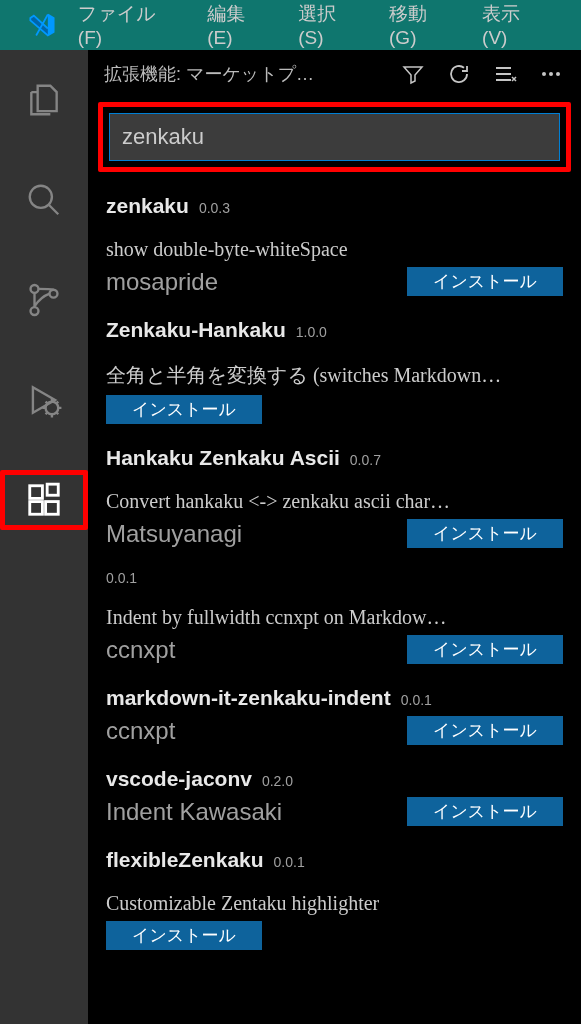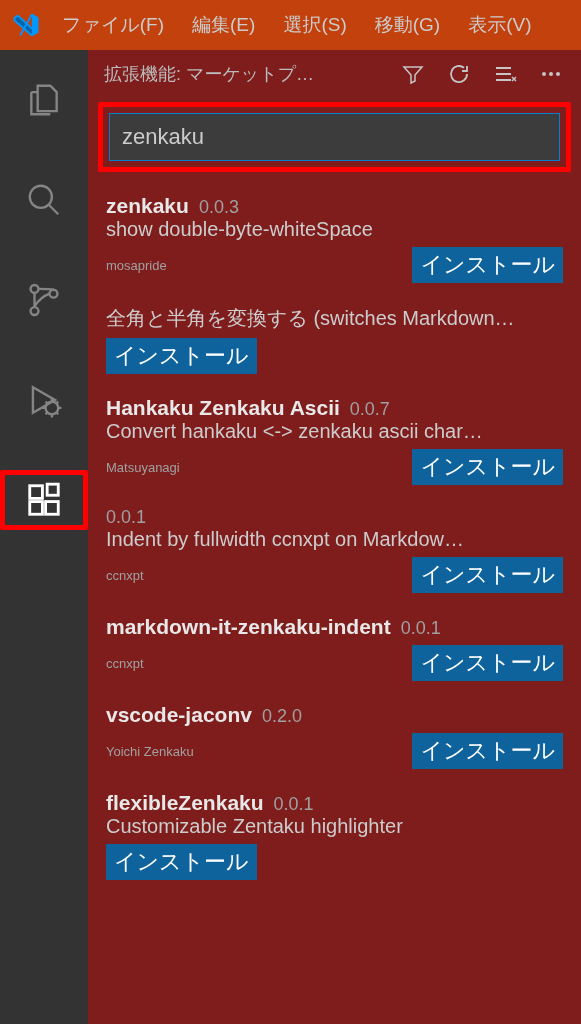--- a/index.html
+++ b/index.html
@@ -8,24 +8,24 @@
     height: 1024px;
     background: #1e1e1e;
     color: #cccccc;
     font-family: "Segoe UI", "Yu Gothic UI", sans-serif;
     overflow: hidden;
     display: flex;
     flex-direction: column;
   }
   .titlebar {
     height: 50px;
-    background: #c2410c;
-    display: flex;
-    align-items: center;
-    padding: 0 6px;
+    background: #0f766e;
+    display: flex;
+    align-items: center;
+    padding: 0 22px;
     gap: 2px;
   }
   .vscode-logo {
     width: 40px;
     display: flex;
     align-items: center;
     justify-content: center;
   }
   .menubar {
     display: flex;
@@ -60,21 +60,21 @@
     cursor: pointer;
   }
   .activity-item svg { stroke: #858585; }
   .activity-item.active svg { stroke: #ffffff; }
   .highlight-red {
     border: 5px solid #ff0000;
     border-radius: 2px;
   }
   .sidebar {
     flex: 1;
-    background: #7f1d1d;
+    background: #000000;
     display: flex;
     flex-direction: column;
     overflow: hidden;
   }
   .sidebar-header {
     height: 48px;
     display: flex;
     align-items: center;
     padding: 0 16px;
     gap: 18px;
@@ -127,46 +127,47 @@
   }
   .ext-name {
     font-size: 21px;
     font-weight: 700;
     color: #e8e8e8;
     white-space: nowrap;
     overflow: hidden;
     text-overflow: ellipsis;
   }
   .ext-version {
-    font-size: 18px;
+    font-size: 14px;
     color: #a0a0a0;
   }
   .ext-desc {
     font-size: 20px;
     color: #cccccc;
-    margin-top: 0;
+    margin-top: 20px;
     white-space: nowrap;
     overflow: hidden;
     text-overflow: ellipsis;
+    font-family: Liberation Serif, serif;
   }
   .ext-foot {
     display: flex;
     align-items: center;
     margin-top: 6px;
   }
   .ext-author {
-    font-size: 13px;
+    font-size: 24px;
     color: #a0a0a0;
     flex: 1;
   }
   .install-btn {
     background: #0e639c;
     color: #ffffff;
-    font-size: 22px;
-    padding: 3px 8px;
+    font-size: 17px;
+    padding: 3px 26px;
     border: none;
     cursor: pointer;
     font-family: inherit;
   }
 </style>
 </head>
 <body>
 
 <div class="titlebar">
   <div class="vscode-logo">
@@ -260,20 +261,24 @@
             <span class="ext-name">zenkaku</span>
             <span class="ext-version">0.0.3</span>
           </div>
           <div class="ext-desc">show double-byte-whiteSpace</div>
           <div class="ext-foot">
             <span class="ext-author">mosapride</span>
             <button class="install-btn">インストール</button>
           </div>
         </div>
         <div class="ext-item">
+          <div class="ext-title-row">
+            <span class="ext-name">Zenkaku-Hankaku</span>
+            <span class="ext-version">1.0.0</span>
+          </div>
           <div class="ext-desc">全角と半角を変換する (switches Markdown…</div>
           <div class="ext-foot">
             <button class="install-btn">インストール</button>
           </div>
         </div>
         <div class="ext-item">
           <div class="ext-title-row">
             <span class="ext-name">Hankaku Zenkaku Ascii</span>
             <span class="ext-version">0.0.7</span>
           </div>
@@ -302,21 +307,21 @@
             <span class="ext-author">ccnxpt</span>
             <button class="install-btn">インストール</button>
           </div>
         </div>
         <div class="ext-item">
           <div class="ext-title-row">
             <span class="ext-name">vscode-jaconv</span>
             <span class="ext-version">0.2.0</span>
           </div>
           <div class="ext-foot">
-            <span class="ext-author">Yoichi Zenkaku</span>
+            <span class="ext-author">Indent Kawasaki</span>
             <button class="install-btn">インストール</button>
           </div>
         </div>
         <div class="ext-item">
           <div class="ext-title-row">
             <span class="ext-name">flexibleZenkaku</span>
             <span class="ext-version">0.0.1</span>
           </div>
           <div class="ext-desc">Customizable Zentaku highlighter</div>
           <div class="ext-foot">

